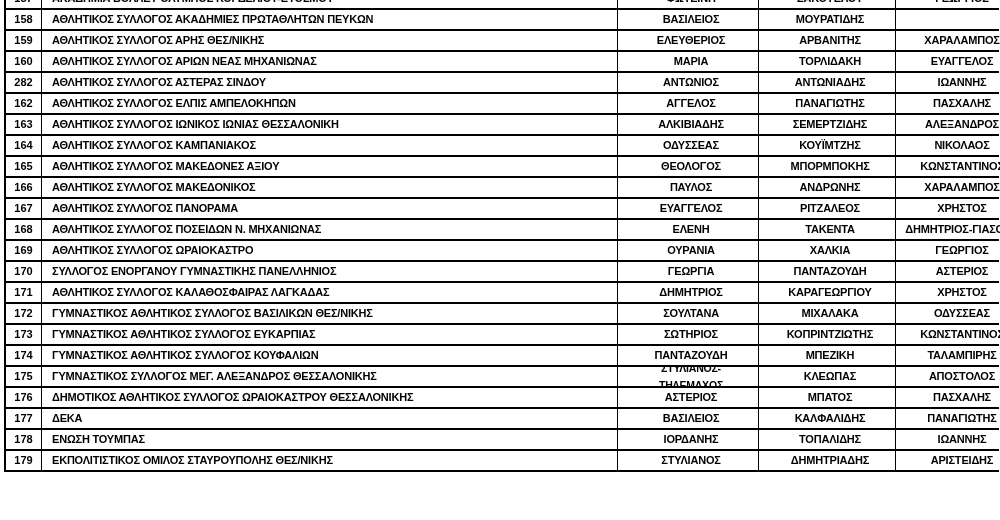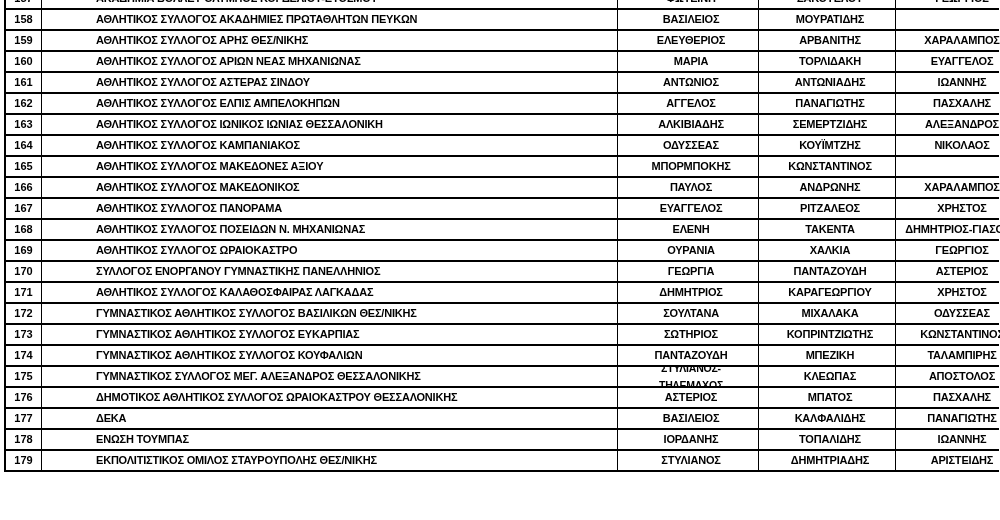--- a/index.html
+++ b/index.html
@@ -41,21 +41,20 @@
     font-weight: bold;
     color: #000;
     white-space: nowrap;
     overflow: hidden;
     letter-spacing: -0.2px;
     line-height: 11px;
   }
   .cell.club {
     justify-content: flex-start;
     padding-left: 4px;
-    margin-left: 44px;
   }
   .cell.num {
     letter-spacing: 0;
   }
   .cell.two-line {
     white-space: pre-line;
     text-align: center;
     line-height: 17px;
     font-size: 10.5px;
   }
@@ -90,21 +89,21 @@
 
   <div class="row">
     <div class="cell num">160</div>
     <div class="cell club">ΑΘΛΗΤΙΚΟΣ ΣΥΛΛΟΓΟΣ ΑΡΙΩΝ ΝΕΑΣ ΜΗΧΑΝΙΩΝΑΣ</div>
     <div class="cell">ΜΑΡΙΑ</div>
     <div class="cell">ΤΟΡΛΙΔΑΚΗ</div>
     <div class="cell">ΕΥΑΓΓΕΛΟΣ</div>
   </div>
 
   <div class="row">
-    <div class="cell num">161</div>
+    <div class="cell num">282</div>
     <div class="cell club">ΑΘΛΗΤΙΚΟΣ ΣΥΛΛΟΓΟΣ ΑΣΤΕΡΑΣ ΣΙΝΔΟΥ</div>
     <div class="cell">ΑΝΤΩΝΙΟΣ</div>
     <div class="cell">ΑΝΤΩΝΙΑΔΗΣ</div>
     <div class="cell">ΙΩΑΝΝΗΣ</div>
   </div>
 
   <div class="row">
     <div class="cell num">162</div>
     <div class="cell club">ΑΘΛΗΤΙΚΟΣ ΣΥΛΛΟΓΟΣ ΕΛΠΙΣ ΑΜΠΕΛΟΚΗΠΩΝ</div>
     <div class="cell">ΑΓΓΕΛΟΣ</div>
@@ -124,20 +123,21 @@
     <div class="cell num">164</div>
     <div class="cell club">ΑΘΛΗΤΙΚΟΣ ΣΥΛΛΟΓΟΣ ΚΑΜΠΑΝΙΑΚΟΣ</div>
     <div class="cell">ΟΔΥΣΣΕΑΣ</div>
     <div class="cell">ΚΟΥΪΜΤΖΗΣ</div>
     <div class="cell">ΝΙΚΟΛΑΟΣ</div>
   </div>
 
   <div class="row">
     <div class="cell num">165</div>
     <div class="cell club">ΑΘΛΗΤΙΚΟΣ ΣΥΛΛΟΓΟΣ ΜΑΚΕΔΟΝΕΣ ΑΞΙΟΥ</div>
+    <div class="cell">ΘΕΟΛΟΓΟΣ</div>
     <div class="cell">ΜΠΟΡΜΠΟΚΗΣ</div>
     <div class="cell">ΚΩΝΣΤΑΝΤΙΝΟΣ</div>
   </div>
 
   <div class="row">
     <div class="cell num">166</div>
     <div class="cell club">ΑΘΛΗΤΙΚΟΣ ΣΥΛΛΟΓΟΣ ΜΑΚΕΔΟΝΙΚΟΣ</div>
     <div class="cell">ΠΑΥΛΟΣ</div>
     <div class="cell">ΑΝΔΡΩΝΗΣ</div>
     <div class="cell">ΧΑΡΑΛΑΜΠΟΣ</div>

